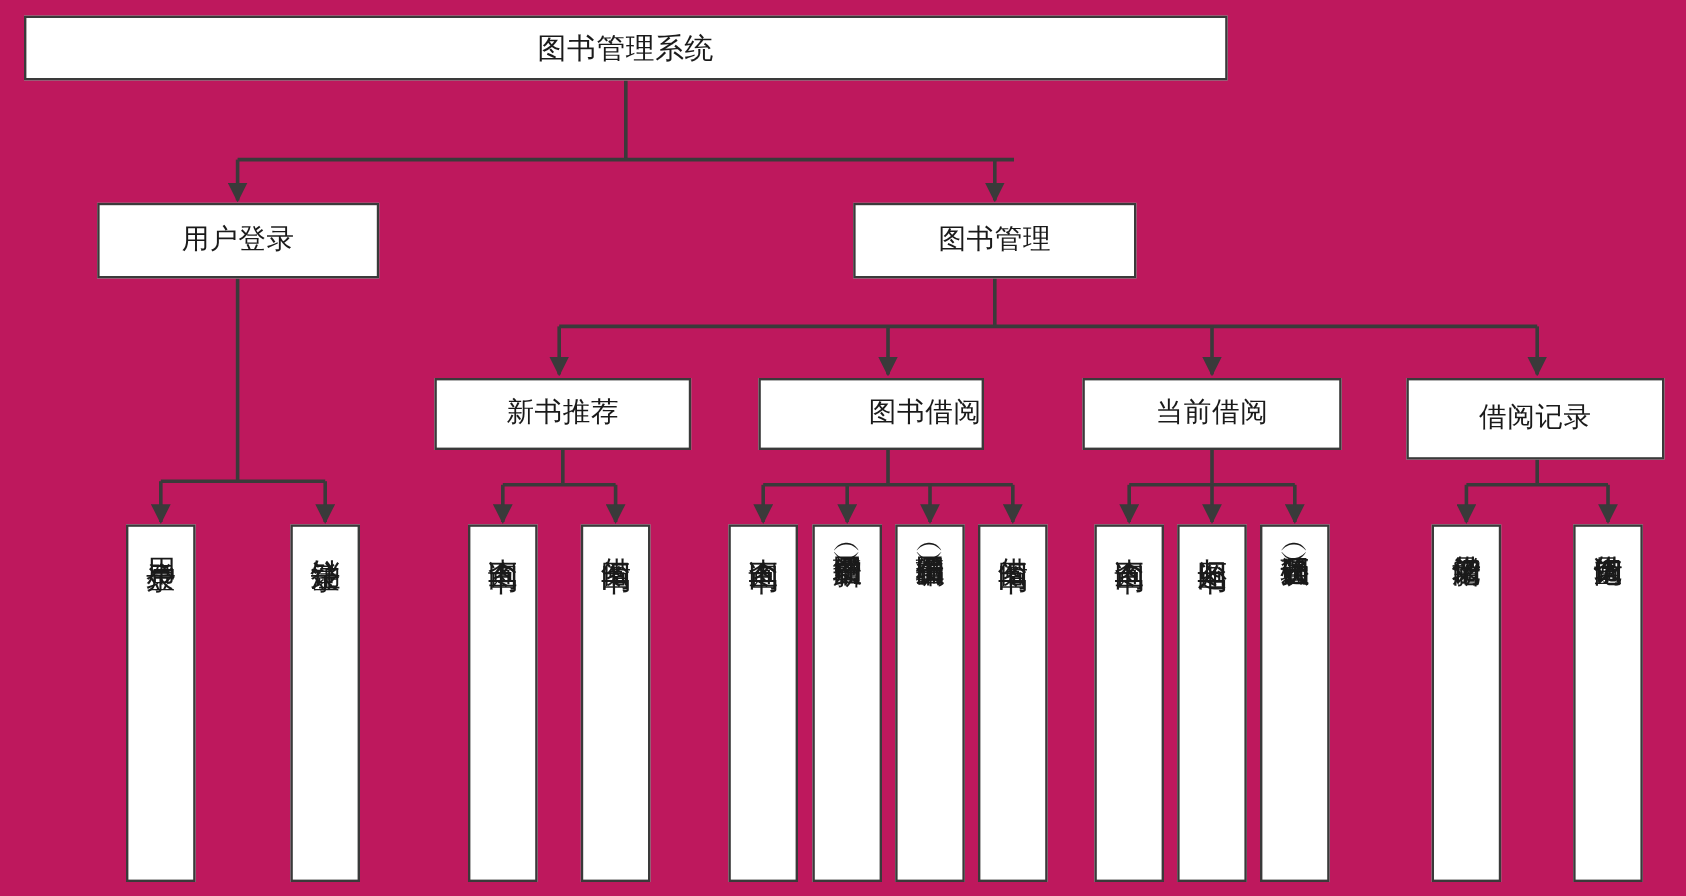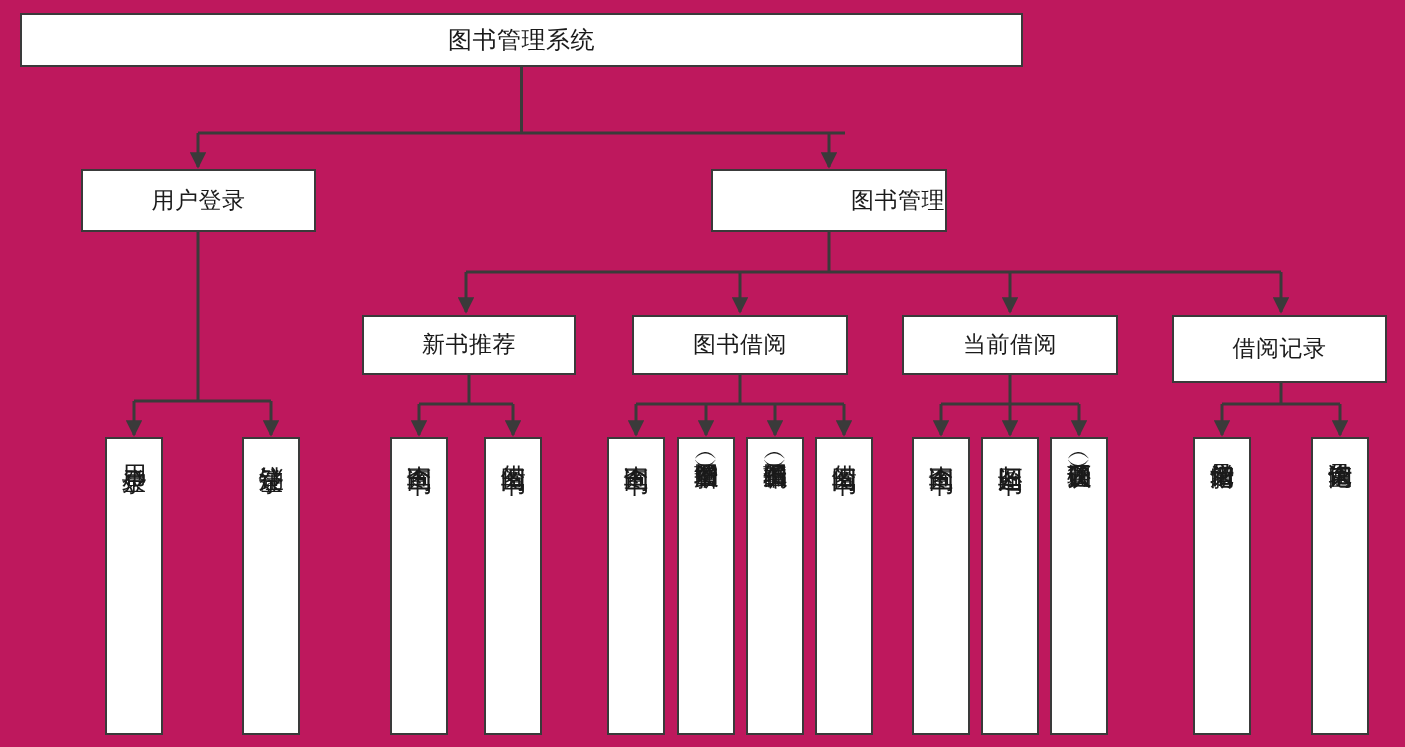--- a/index.html
+++ b/index.html
@@ -138,28 +138,28 @@
     </g>
   </svg>
 
   <div class="node horiz root" style="left:20px; top:13px; width:1003px; height:54px;">
     <span class="node-label">图书管理系统</span>
   </div>
 
   <div class="node horiz" style="left:81px; top:169px; width:235px; height:63px;">
     <span class="node-label">用户登录</span>
   </div>
-  <div class="node horiz" style="left:711px; top:169px; width:236px; height:63px;justify-content:flex-end;">
+  <div class="node horiz" style="left:711px; top:169px; width:236px; height:63px;">
     <span class="node-label">图书管理</span>
   </div>
 
   <div class="node horiz" style="left:362px; top:315px; width:214px; height:60px;justify-content:center;">
     <span class="node-label">新书推荐</span>
   </div>
-  <div class="node horiz" style="left:632px; top:315px; width:216px; height:60px;">
+  <div class="node horiz" style="left:632px; top:315px; width:188px; height:60px;justify-content:flex-end;">
     <span class="node-label">图书借阅</span>
   </div>
   <div class="node horiz" style="left:902px; top:315px; width:216px; height:60px;">
     <span class="node-label">当前借阅</span>
   </div>
   <div class="node horiz" style="left:1172px; top:315px; width:215px; height:68px;">
     <span class="node-label">借阅记录</span>
   </div>
 
   <div class="node leaf" style="left:105px; top:437px; width:58px; height:298px;">

